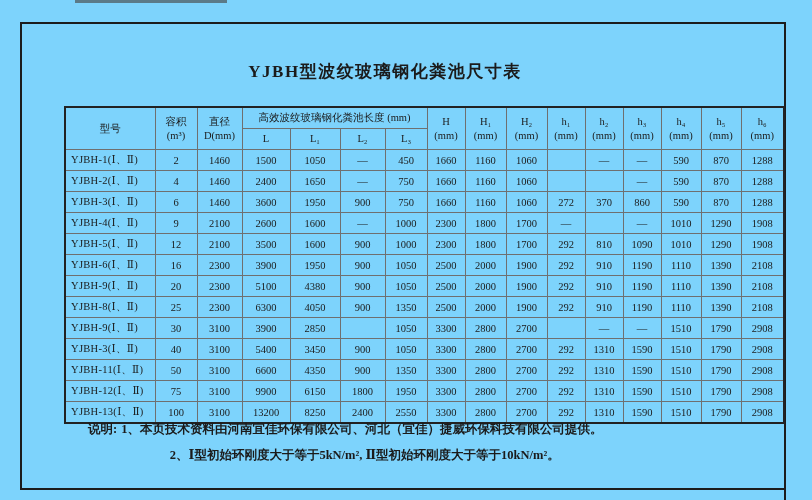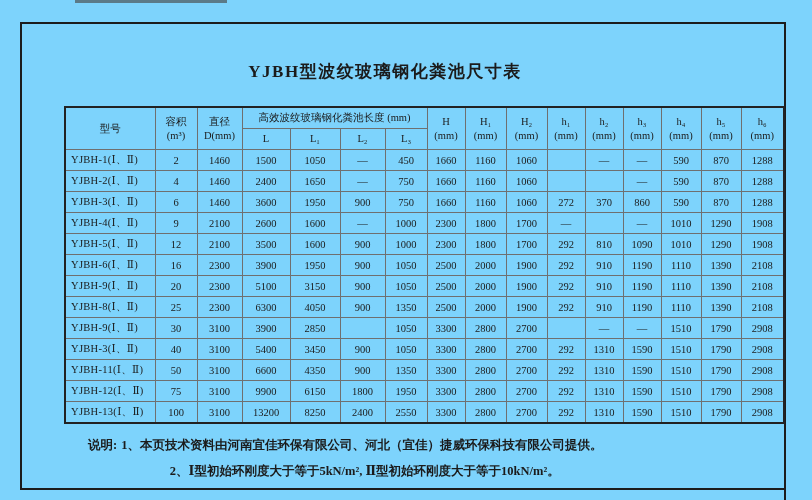--- a/index.html
+++ b/index.html
@@ -18,21 +18,21 @@
   #tbl-wrap{position:absolute;left:64px;top:106px;}
   table{border-collapse:collapse;table-layout:fixed;width:673px;
         border:2px solid #222222;font-size:10.5px;}
   th,td{border:1px solid #6f6f6f;text-align:center;vertical-align:middle;
         padding:0;height:20px;overflow:hidden;white-space:nowrap;font-weight:normal;}
   thead th{line-height:1.25;font-size:10.5px;}
   thead tr{height:20px;}
   tbody tr{height:20px;}
   td.model{text-align:left;padding-left:5px;letter-spacing:.3px;margin-top:31px;}
   
-  #notes{position:absolute;left:88px;top:432px;font-size:12.5px;font-weight:600;line-height:26px;}
+  #notes{position:absolute;left:88px;top:416px;font-size:12.5px;font-weight:600;line-height:26px;}
   .note-line{white-space:nowrap;}
   .note-line.second{padding-left:39px;text-align:center;}
   .note-label{margin-right:4px;}
 </style>
 </head>
 <body>
 
 <div id="stage">
   <div id="scan-artifact"></div>
   <div id="page-frame"></div>
@@ -235,21 +235,21 @@
             <td>1190</td>
             <td>1110</td>
             <td>1390</td>
             <td>2108</td>
           </tr>
           <tr>
             <td class="model">YJBH-9(Ⅰ、Ⅱ)</td>
             <td>20</td>
             <td>2300</td>
             <td>5100</td>
-            <td>3150</td>
+            <td>4380</td>
             <td>900</td>
             <td>1050</td>
             <td>2500</td>
             <td>2000</td>
             <td>1900</td>
             <td>292</td>
             <td>910</td>
             <td>1190</td>
             <td>1110</td>
             <td>1390</td>

